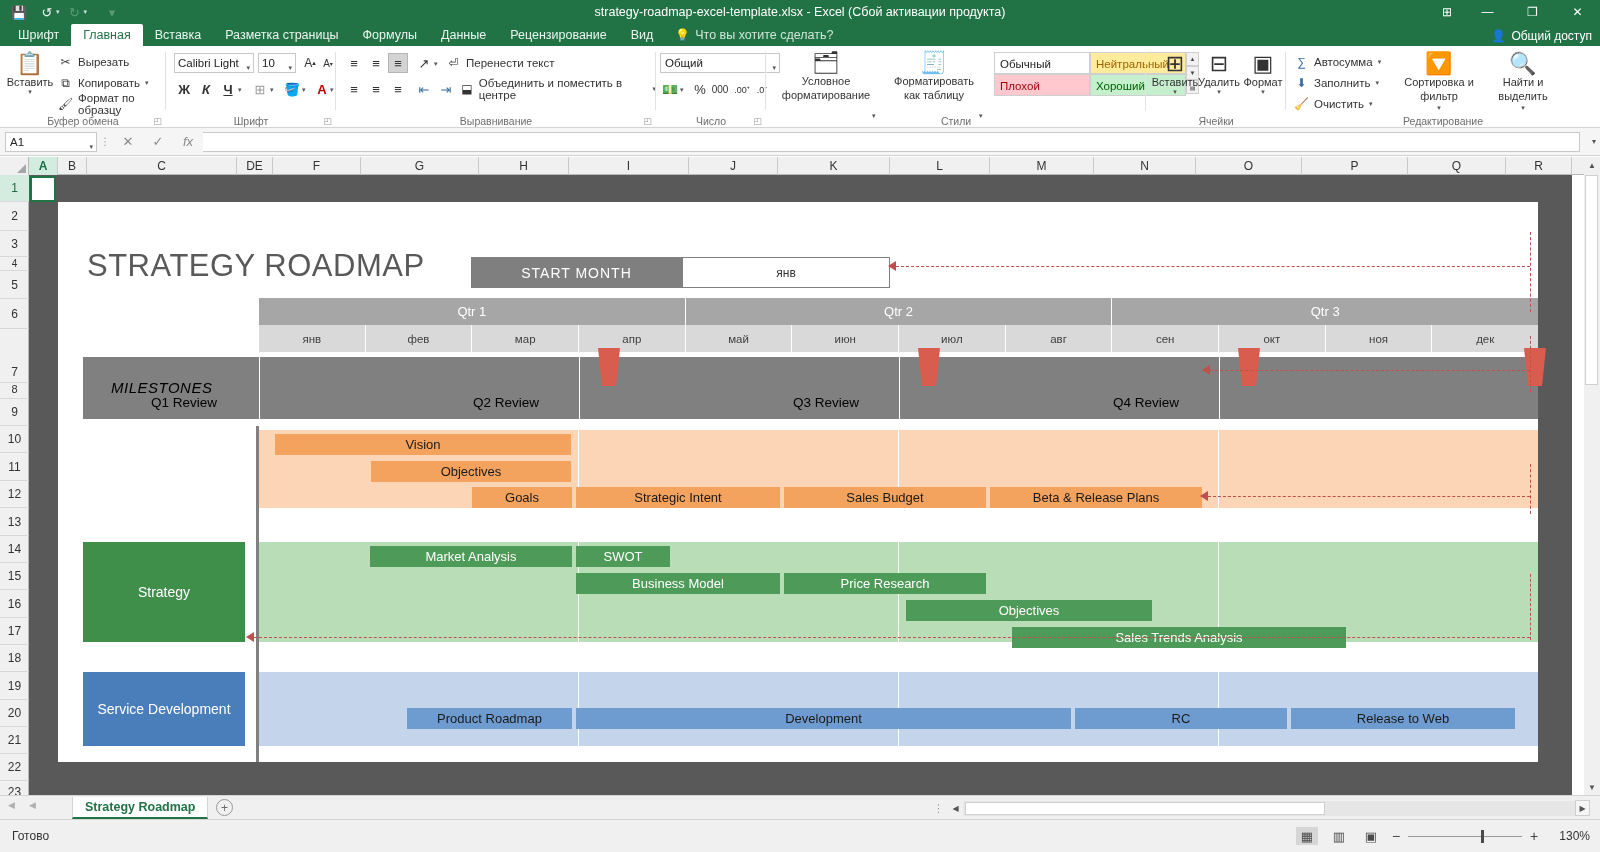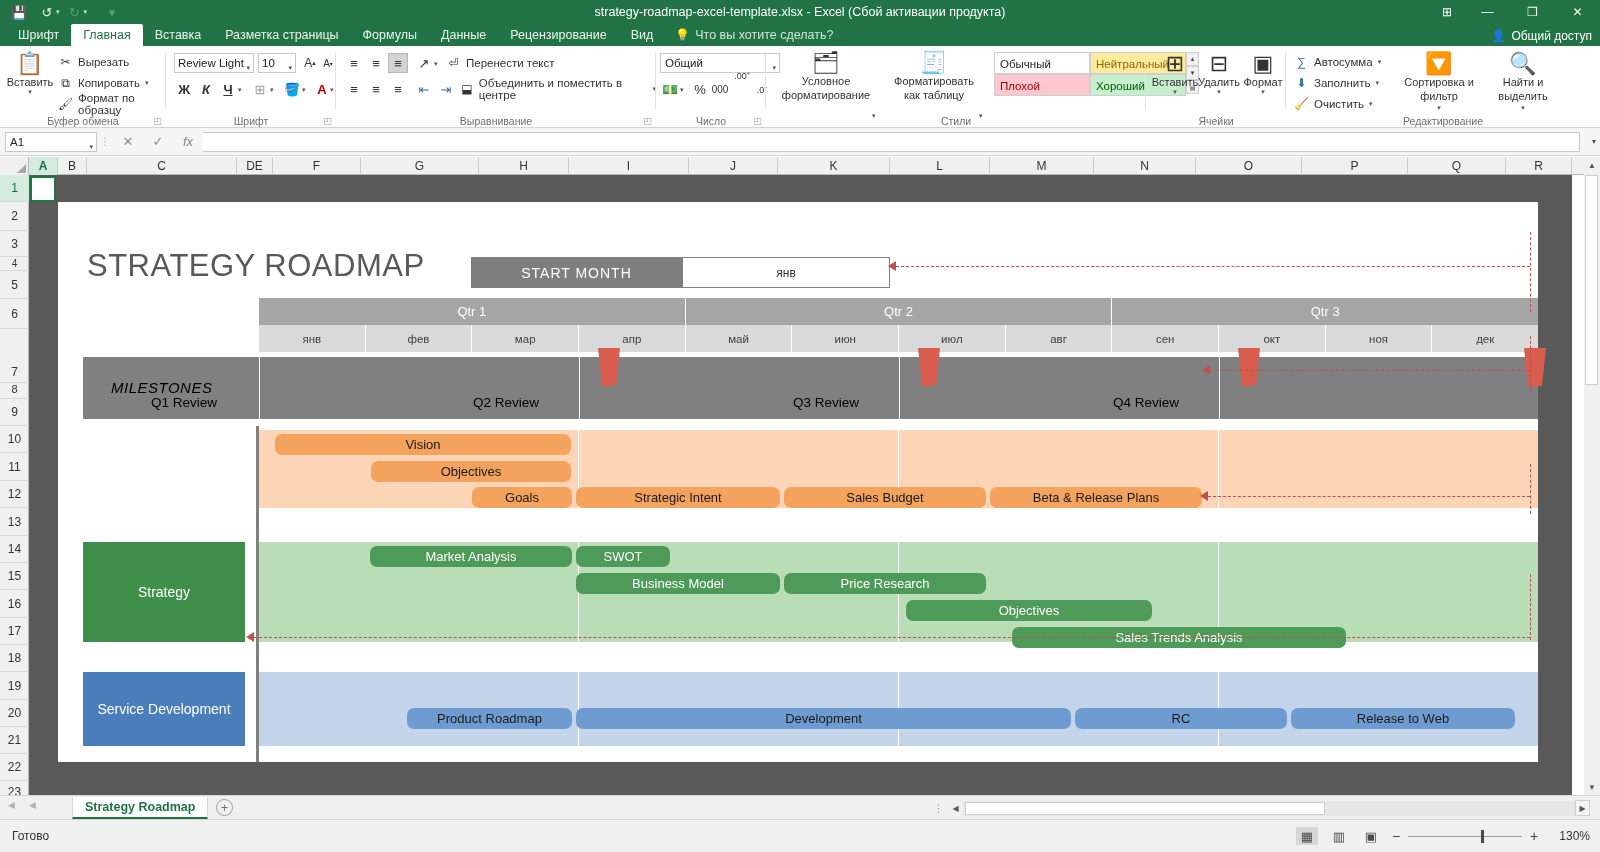--- a/index.html
+++ b/index.html
@@ -189,21 +189,21 @@
   .cat-box {
     position: absolute; display: flex; align-items: center; justify-content: center;
     color: #ffffff; font-size: 14px; text-align: center; line-height: 1.35;
   }
   .cat-plan { background: #ef8e3d; }
   .cat-strat { background: #3f8f4b; }
   .cat-svc { background: #4a7ebb; }
 
   .taskbar {
     position: absolute; height: 21px; display: flex; align-items: center; justify-content: center;
-    font-size: 13px; color: #1a1a1a; border-radius: 7px; white-space: nowrap;
+    font-size: 13px; color: #1a1a1a; border-radius: 0; white-space: nowrap;
   }
   .tb-plan { background: #f4a35f; }
   .tb-strat { background: #4e9a58; color: #ffffff; }
   .tb-svc { background: #6f9cd0; }
 
   .gridline { position: absolute; width: 1px; background: #ffffff; }
   .vsep { position: absolute; width: 3px; background: #808080; }
 
   .dashline { position: absolute; border-top: 1.5px dashed #c0504d; }
   .dashvert { position: absolute; border-left: 1.5px dashed #c0504d; }
@@ -321,21 +321,21 @@
         <span class="mini-ico">🖌</span>
         <span>Формат по образцу</span>
       </div>
       <div class="rgroup-label">Буфер обмена</div>
       <div class="dlg">◰</div>
       <div class="rgroup-sep" style="right:0"></div>
     </div>
 
     <div class="rgroup" style="left:166px;width:170px">
       <div class="fname" style="position:absolute;left:8px;top:7px">
-        <span>Review Light</span>
+        <span>Calibri Light</span>
         <span class="combo-caret">▾</span>
       </div>
       <div class="fsize" style="position:absolute;left:92px;top:7px">
         <span>10</span>
         <span class="combo-caret">▾</span>
       </div>
       <div class="ico-btn" style="position:absolute;left:134px;top:7px;font-size:12px">A<sup style="font-size:7px">▴</sup></div>
       <div class="ico-btn" style="position:absolute;left:152px;top:7px;font-size:10px">A<sup style="font-size:6px">▾</sup></div>
       <div class="ico-btn" style="position:absolute;left:8px;top:33px;font-weight:bold">Ж</div>
       <div class="ico-btn" style="position:absolute;left:30px;top:33px;font-style:italic;font-weight:bold">К</div>
@@ -379,21 +379,21 @@
 
     <div class="rgroup" style="left:656px;width:110px">
       <div class="numfmt" style="position:absolute;left:4px;top:7px">
         <span>Общий</span>
         <span class="combo-caret">▾</span>
       </div>
       <div class="ico-btn" style="position:absolute;left:4px;top:33px;color:#b08a00">💵</div>
       <div class="caret" style="position:absolute;left:24px;top:40px">▾</div>
       <div class="ico-btn" style="position:absolute;left:34px;top:33px">%</div>
       <div class="ico-btn" style="position:absolute;left:54px;top:33px;font-size:10px">000</div>
-      <div class="ico-btn" style="position:absolute;left:76px;top:19px;font-size:9px">.00⁺</div>
+      <div class="ico-btn" style="position:absolute;left:76px;top:33px;font-size:9px">.00⁺</div>
       <div class="ico-btn" style="position:absolute;left:96px;top:33px;font-size:9px">.0⁻</div>
       <div class="rgroup-label">Число</div>
       <div class="dlg">◰</div>
       <div class="rgroup-sep" style="right:0"></div>
     </div>
 
     <div class="rgroup" style="left:766px;width:380px">
       <div class="big-btn" style="position:absolute;left:12px;top:5px;width:96px;text-align:center">
         <span class="big-ico">🗂</span>
         <span style="line-height:1.25">Условное форматирование</span>

